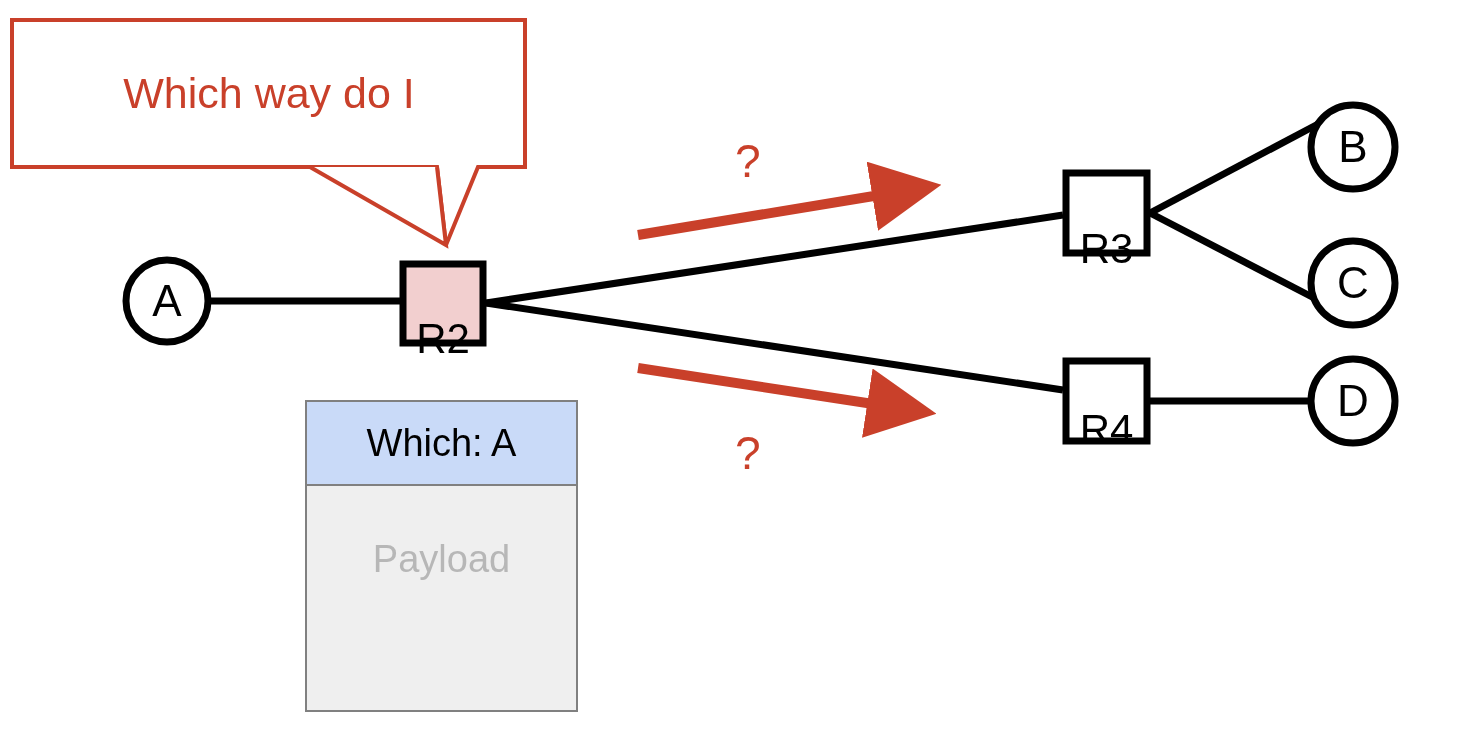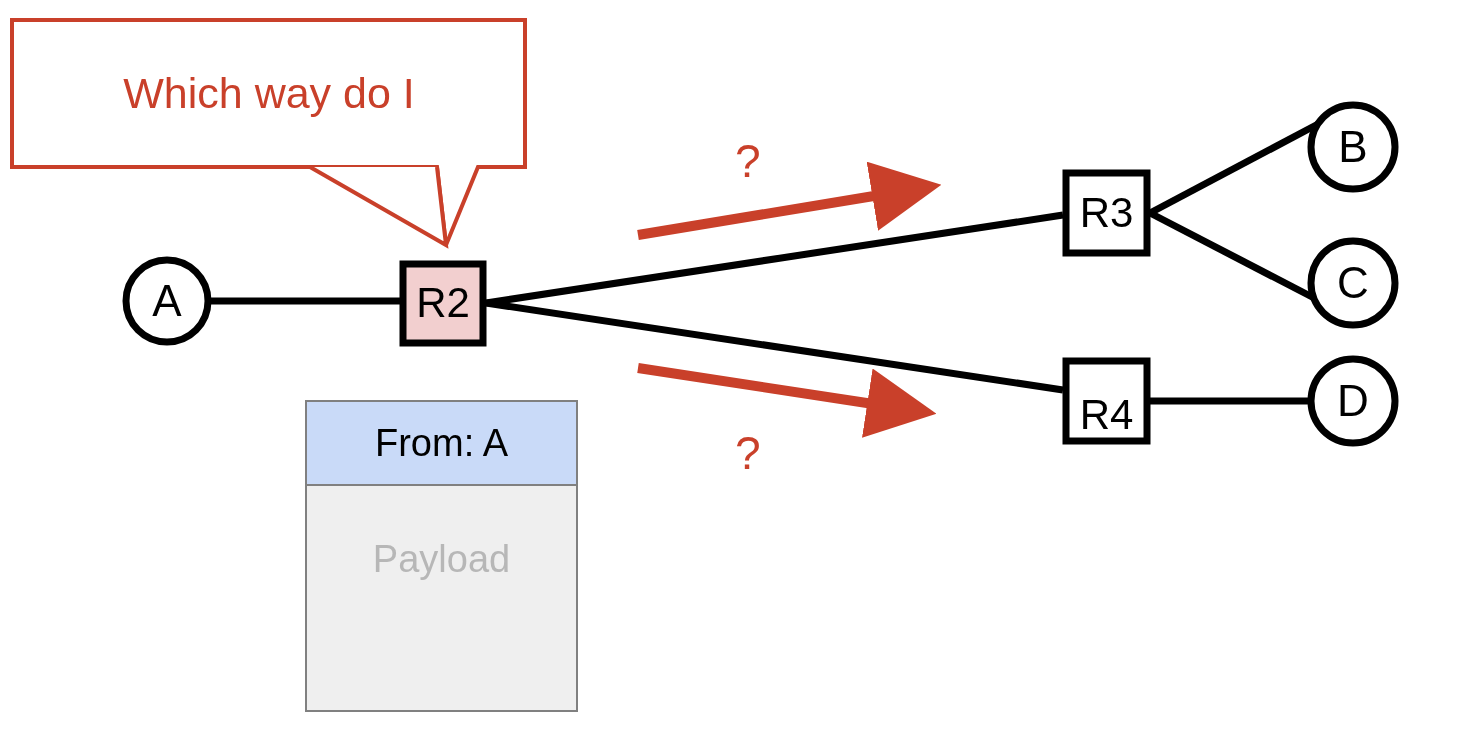--- a/index.html
+++ b/index.html
@@ -39,20 +39,21 @@
     user-select: none;
   }
   
   .node-label {
     font-size: 44px;
     font-weight: 400;
   }
   .router-label {
     font-size: 42px;
     font-weight: 400;
+    margin-top: 36px;
   }
   
   #bubble-text {
     position: absolute;
     left: 14px;
     top: 24px;
     width: 510px;
     height: 140px;
     display: flex;
     flex-direction: column;
@@ -158,23 +159,23 @@
     <span class="line">Which way do I</span>
   </div>
 
   <div class="lbl node-label" style="left:126px; top:277px; width:82px; height:48px;">A</div>
   <div class="lbl node-label" style="left:1311px; top:123px; width:84px; height:48px;">B</div>
   <div class="lbl node-label" style="left:1311px; top:259px; width:84px; height:48px;">C</div>
   <div class="lbl node-label" style="left:1311px; top:377px; width:84px; height:48px;">D</div>
 
   <div class="lbl router-label" style="left:400px; top:279px; width:86px; height:48px;">R2</div>
   <div class="lbl router-label" style="left:1063px; top:189px; width:87px; height:48px;">R3</div>
-  <div class="lbl router-label" style="left:1063px; top:391px; width:87px; height:48px;text-align:center;">R4</div>
+  <div class="lbl router-label" style="left:1063px; top:370px; width:87px; height:48px;text-align:center;">R4</div>
 
   <div class="qmark" style="left:735px; top:138px;">?</div>
   <div class="qmark" style="left:735px; top:430px;">?</div>
 
   <div id="packet-table">
-    <div class="prow hdr">From: A</div>
+    <div class="prow hdr">Which: A</div>
     <div class="prow body">Payload</div>
   </div>
 
 </div>
 
 </body></html>

